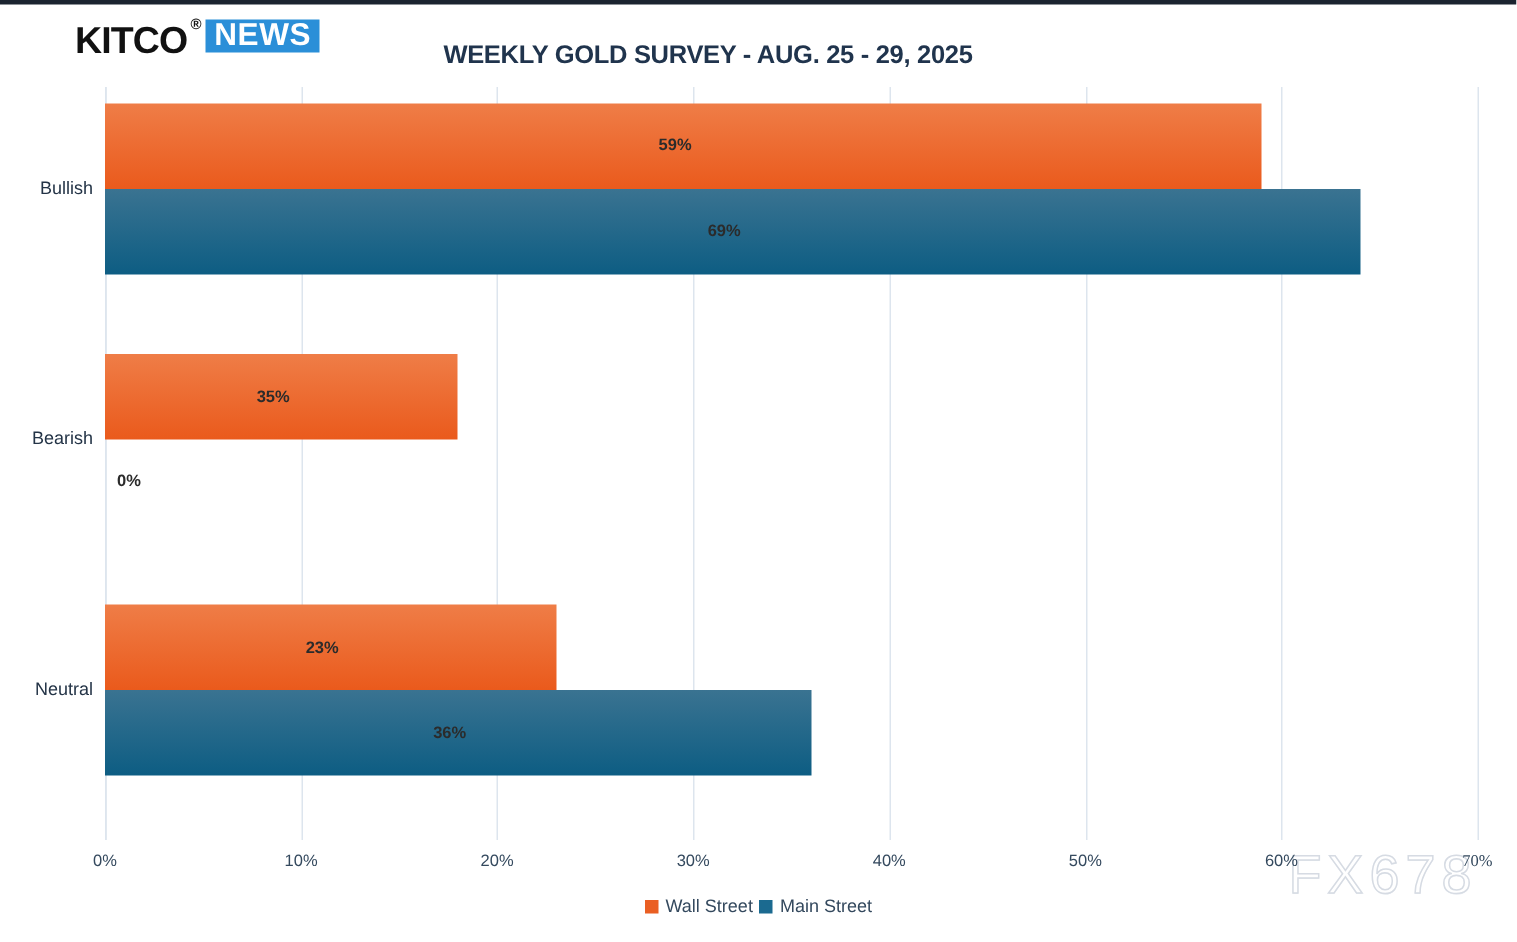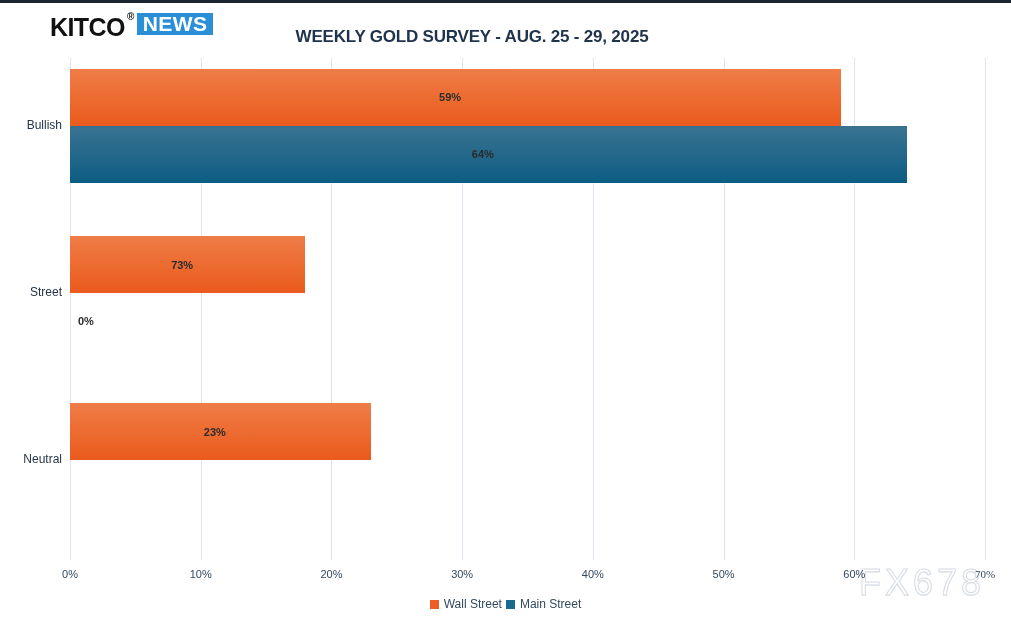--- a/index.html
+++ b/index.html
@@ -200,46 +200,49 @@
       <span>KITCO</span>
       <span class="brand-reg">®</span>
     </span>
     <span class="brand-badge">NEWS</span>
   </div>
 
   <div class="chart-title">WEEKLY GOLD SURVEY - AUG. 25 - 29, 2025</div>
 
   <div class="cat-axis">
       <div class="cat-label" style="top: 59.6667px;">Bullish</div>
-      <div class="cat-label" style="top: 227px;">Street</div>
+      <div class="cat-label" style="top: 227px;">Bearish</div>
       <div class="cat-label" style="top: 394.333px;">Neutral</div>
     </div>
 
   <div class="plot">
     <div class="axis-origin"></div>
   <div class="gridline" style="left: 0px;"></div>
       <div class="gridline" style="left: 130.714px;"></div>
       <div class="gridline" style="left: 261.429px;"></div>
       <div class="gridline" style="left: 392.143px;"></div>
       <div class="gridline" style="left: 522.857px;"></div>
       <div class="gridline" style="left: 653.571px;"></div>
       <div class="gridline" style="left: 784.286px;"></div>
       <div class="gridline" style="left: 915px;"></div>
       <div class="bar wall" style="top: 10.6667px; width: 771.214px;">
         <span class="bar-label">59%</span>
       </div>
       <div class="bar main" style="top: 67.6667px; width: 836.571px;">
-        <span class="bar-label">64%</span>
+        <span class="bar-label">69%</span>
       </div>
       <div class="bar wall" style="top: 178px; width: 235.286px;">
-        <span class="bar-label">73%</span>
+        <span class="bar-label">35%</span>
       </div>
       <div class="zero-label" style="top: 256.5px; left: 8px;">0%</div>
       <div class="bar wall" style="top: 345.333px; width: 300.643px;">
         <span class="bar-label">23%</span>
+      </div>
+      <div class="bar main" style="top: 402.333px; width: 470.571px;">
+        <span class="bar-label">36%</span>
       </div>
     </div>
 
   <div class="legend">
       <div class="legend-item">
         <span class="legend-swatch wall"></span>
         <span class="legend-text">Wall Street</span>
       </div>
       <div class="legend-item">
         <span class="legend-swatch main"></span>

